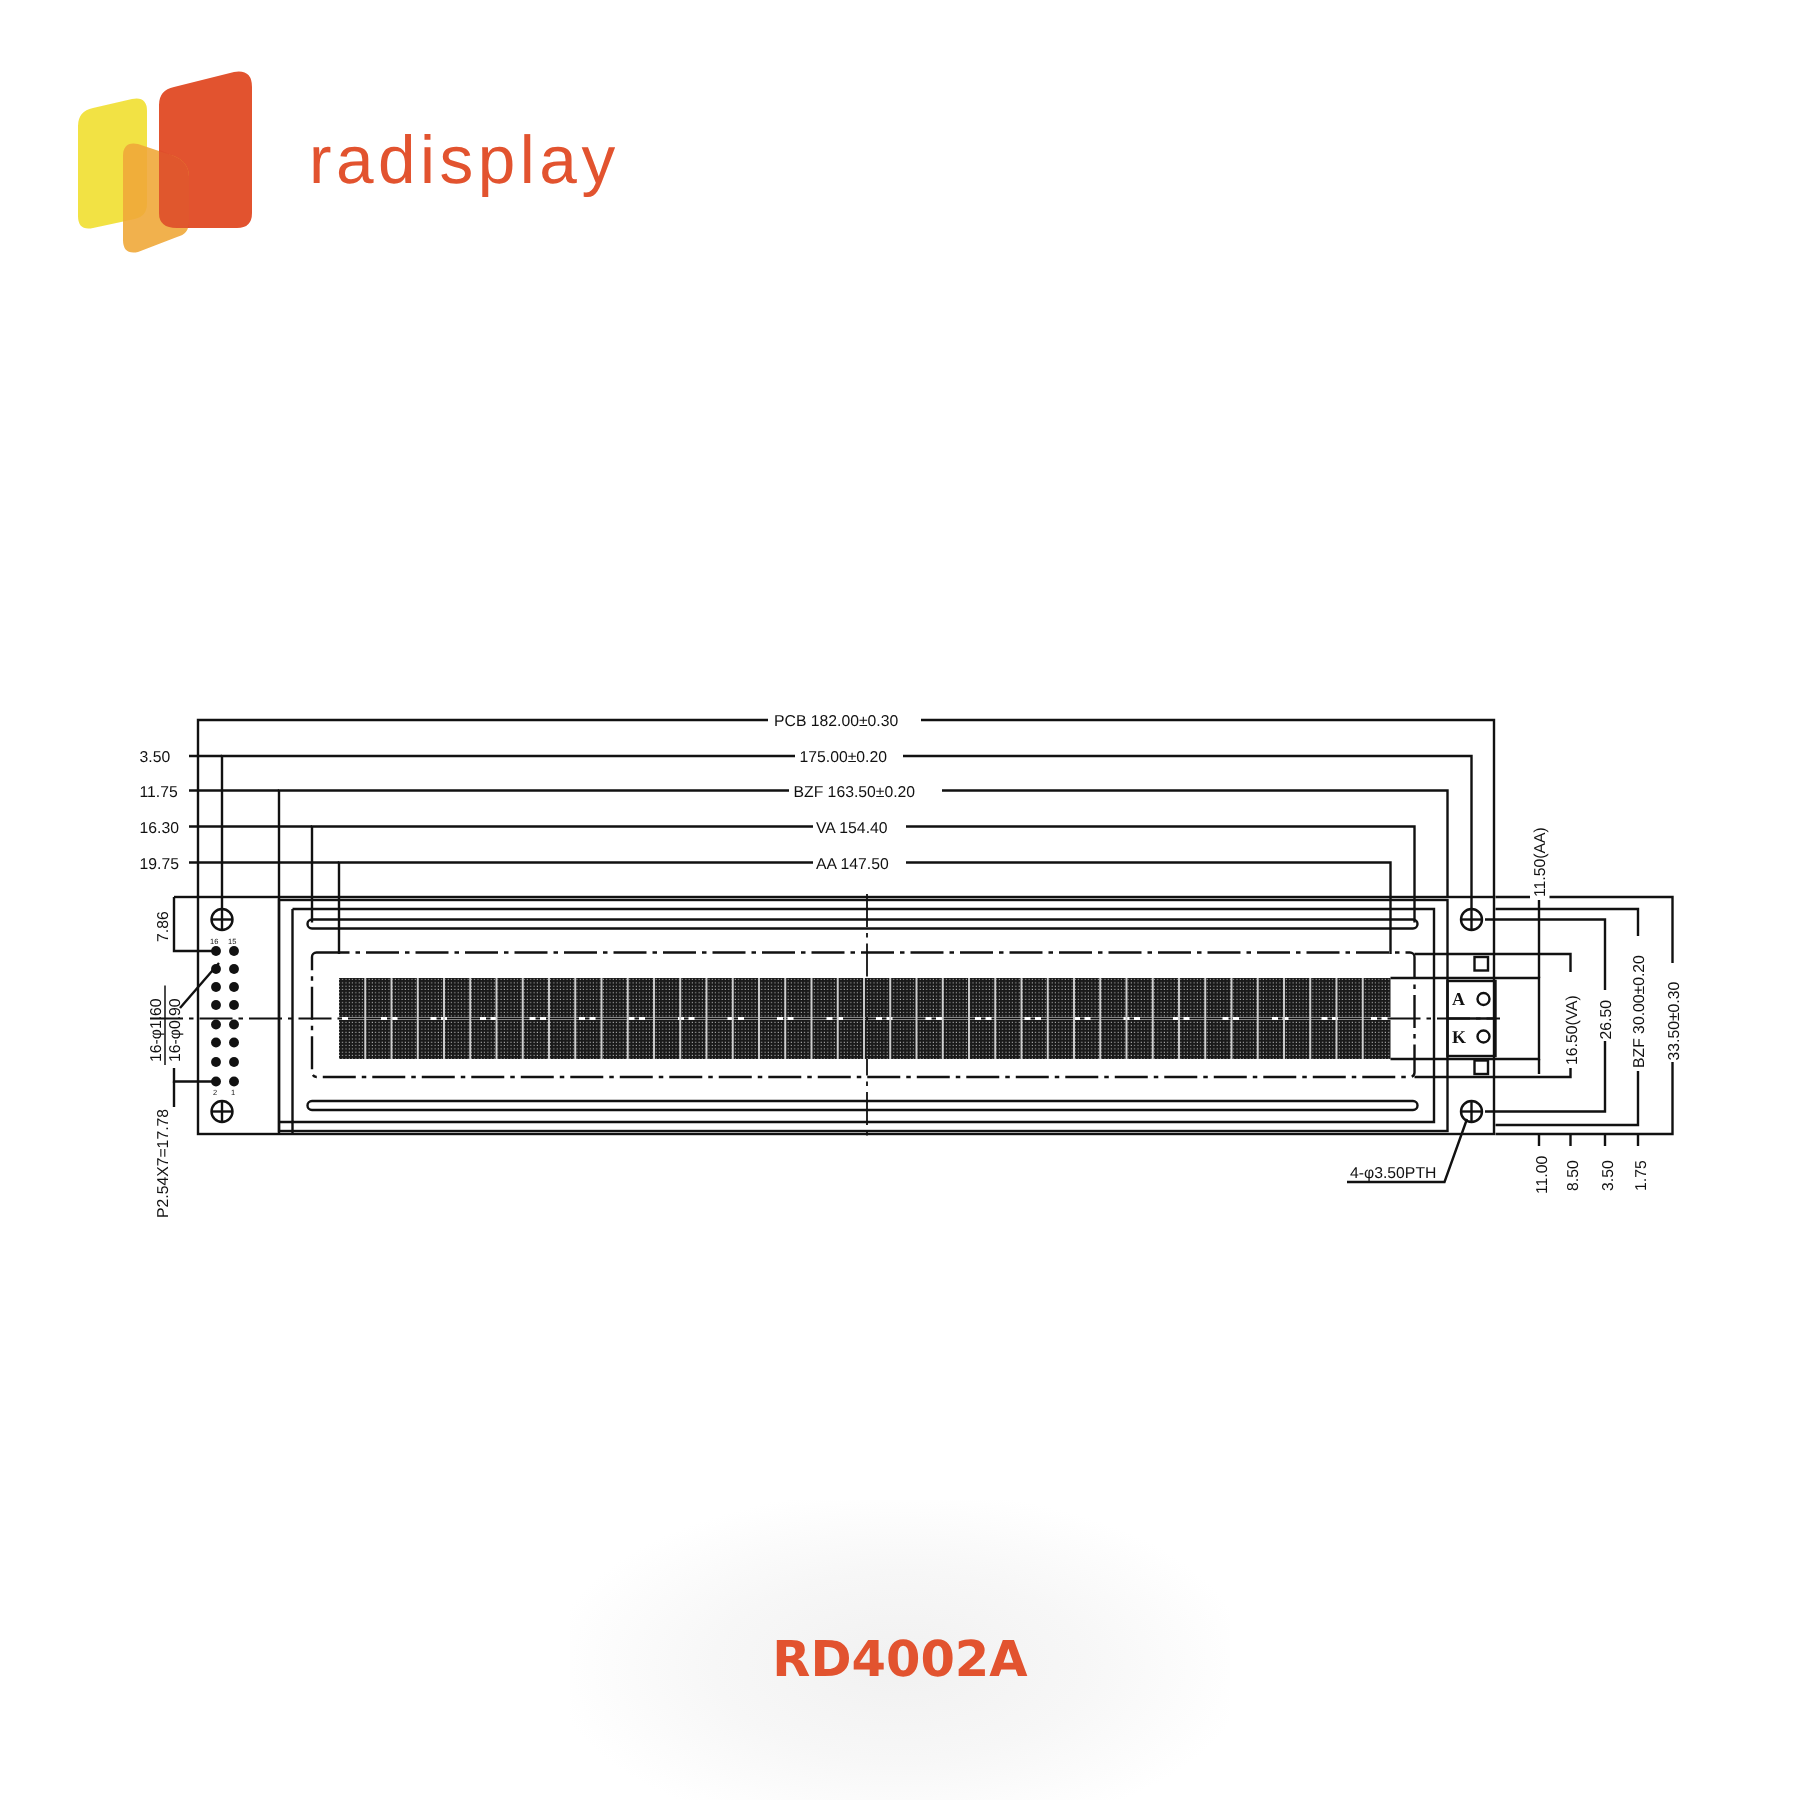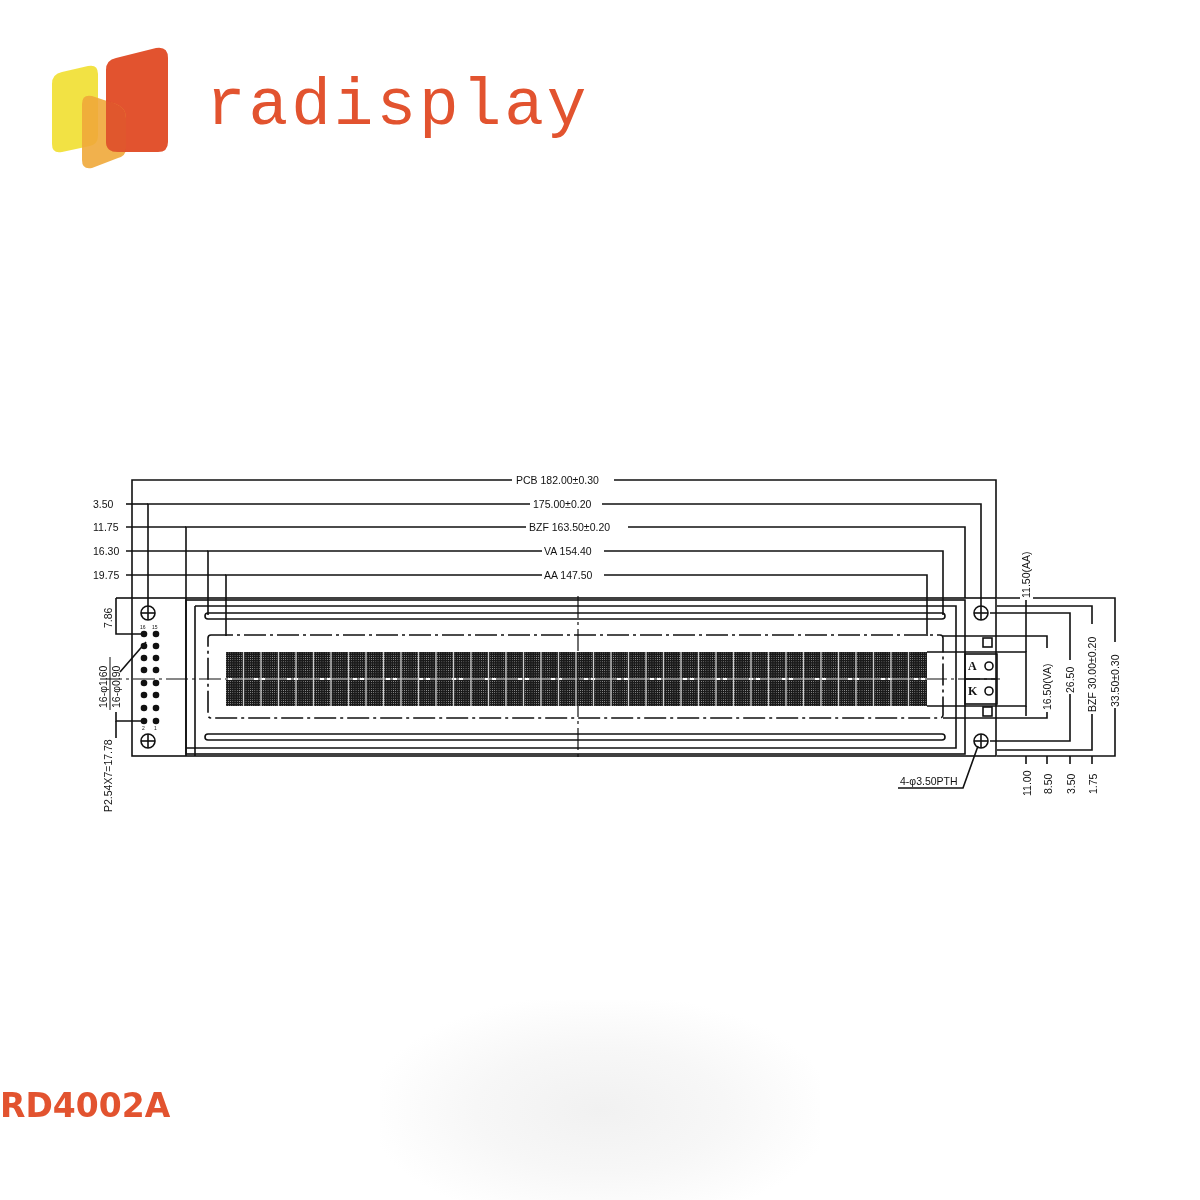--- a/index.html
+++ b/index.html
@@ -8,26 +8,26 @@
     background: #ffffff;
     font-family: "Liberation Sans", sans-serif;
   }
   .glow {
     position: absolute; left: 380px; top: 1000px; width: 440px; height: 220px;
     background: radial-gradient(ellipse at center, #f1f1f1 0%, #f7f7f7 40%, #ffffff 75%);
   }
   .logo { position: absolute; left: 48px; top: 44px; width: 125px; height: 128px; }
   .brand {
     position: absolute; left: 206px; top: 72px; height: 70px;
-    color: #e2532f; font-size: 66px; letter-spacing: 3px; line-height: 70px;
-    font-family: Liberation Mono, monospace; font-weight: normal;
+    color: #e2532f; font-size: 45px; letter-spacing: 3px; line-height: 70px;
+    font-family: Liberation Sans, sans-serif; font-weight: normal;
   }
   .drawing { position: absolute; left: 0; top: 0; width: 1200px; height: 1200px; }
   .model {
-    position: absolute; left: 0; width: 1200px; top: 1086px; 
+    position: absolute; left: 0; width: 1200px; top: 1086px; text-align: center;
     color: #e2532f; font-size: 33px; font-weight: bold;
     font-family: "DejaVu Sans", sans-serif;
   }
   svg text { font-family: "Liberation Sans", sans-serif; font-size: 10.5px; fill: #111; }
 </style>
 </head>
 <body>
 
 <div class="glow"></div>
 

